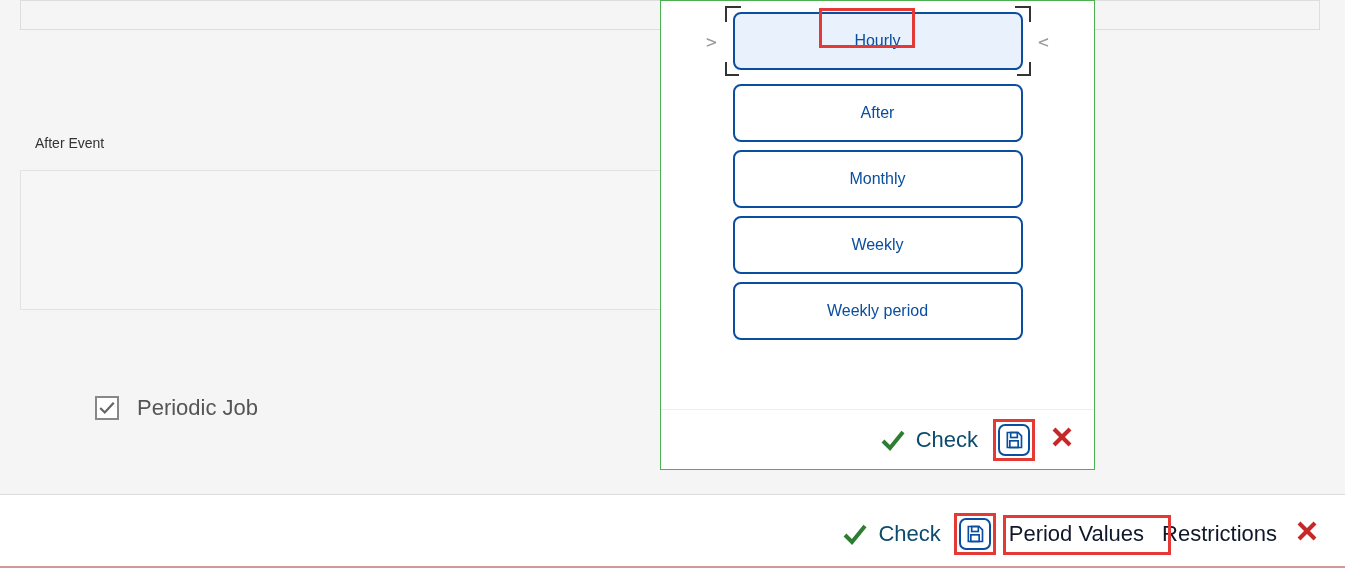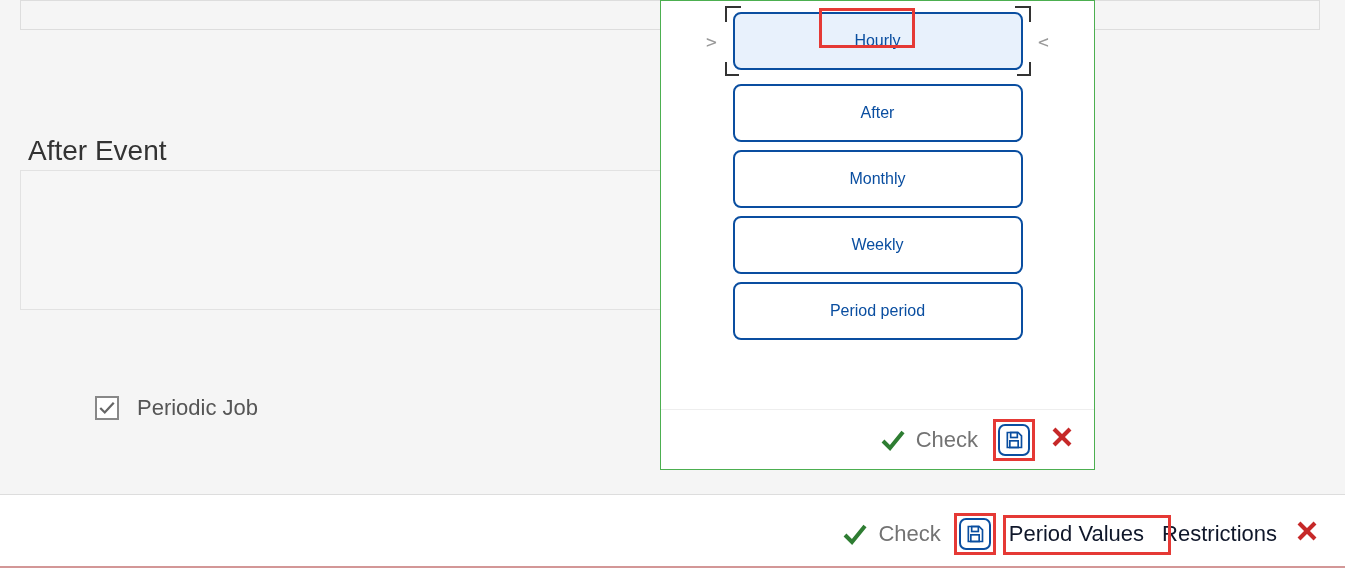--- a/index.html
+++ b/index.html
@@ -1,20 +1,20 @@
 <!DOCTYPE html>
 <html><head>
   <meta charset="utf-8">
   <style>
     * { box-sizing: border-box; margin: 0; padding: 0; }
     body { font-family: Arial, Helvetica, sans-serif; font-size: 20px; background: #f5f5f5; width: 1345px; height: 572px; position: relative; overflow: hidden; }
 
     .gray-panel-top { background: #f5f5f5; border: 1px solid #ddd; position: absolute; left: 20px; top: 0; width: 1300px; height: 30px; }
 
-    .after-event-label { position: absolute; left: 28px; top: 135px; color: #333; font-size: 28px; }
+    .after-event-label { position: absolute; left: 35px; top: 135px; color: #333; font-size: 14px; }
     .after-event-box { position: absolute; left: 20px; top: 170px; width: 1075px; height: 140px; background: #f6f6f6; border: 1px solid #e2e2e2; }
 
     .periodic-row { position: absolute; left: 75px; top: 395px; display: flex; align-items: center; gap: 18px; padding-left: 20px; }
     .cb { width: 24px; height: 24px; border: 2px solid #888; display: flex; align-items: center; justify-content: center; background: #fff; }
     .cb svg { width: 18px; height: 16px; }
     .periodic-label { color: #555; font-size: 22px; }
 
     
     .popup { position: absolute; left: 660px; top: 0; width: 435px; height: 470px; background: #fff; border: 1px solid #4caf50; z-index: 5; }
     .options-wrap { position: absolute; top: 5px; left: 0; width: 100%; display: flex; flex-direction: column; align-items: center; gap: 8px; }
@@ -30,21 +30,21 @@
 
     .caret { color: #999; font-size: 18px; width: 14px; text-align: center; font-family: monospace; }
     .hl-red { position: absolute; border: 3px solid #e53935; pointer-events: none; }
 
     .popup-footer { position: absolute; left: 0; bottom: 0; width: 100%; height: 60px; border-top: 1px solid #eee; display: flex; align-items: center; justify-content: flex-end; gap: 20px; padding-right: 20px; }
 
     .main-footer { position: absolute; left: 0; bottom: 0; width: 100%; height: 78px; background: #fff; border-top: 1px solid #ddd; display: flex; align-items: center; justify-content: flex-end; gap: 18px; padding-right: 26px; }
     .main-footer-line { position: absolute; left: 0; bottom: 4px; width: 100%; height: 2px; background: #d39797; }
 
     .ck-icon svg { width: 26px; height: 24px; }
-    .blue-txt { color: #737373; font-size: 22px; }
+    .blue-txt { color: #0c4a6e; font-size: 22px; }
     .green-stroke { stroke: #2e7d32; }
     .save-box { border: 2px solid #0a4ea0; border-radius: 7px; width: 32px; height: 32px; display: flex; align-items: center; justify-content: center; }
     .save-box svg { width: 20px; height: 20px; }
     .x-icon svg { width: 24px; height: 24px; }
     .red-stroke { stroke: #c62828; }
     .link { color: #0f172a; font-size: 22px; cursor: pointer; }
   </style>
 </head>
 <body>
 
@@ -79,21 +79,21 @@
     <div class="opt-btn">
         <span>After</span>
       </div>
     <div class="opt-btn">
         <span>Monthly</span>
       </div>
     <div class="opt-btn">
         <span>Weekly</span>
       </div>
     <div class="opt-btn">
-        <span>Period period</span>
+        <span>Weekly period</span>
       </div>
   </div>
 
   <div class="popup-footer">
     <span class="ck-icon" style="display:flex;align-items:center;gap:10px;">
       <svg viewBox="0 0 26 24">
           <polyline points="3,13 10,20 23,4" fill="none" class="green-stroke" stroke-width="4"></polyline>
         </svg>
       <span class="blue-txt">Check</span>
     </span>

